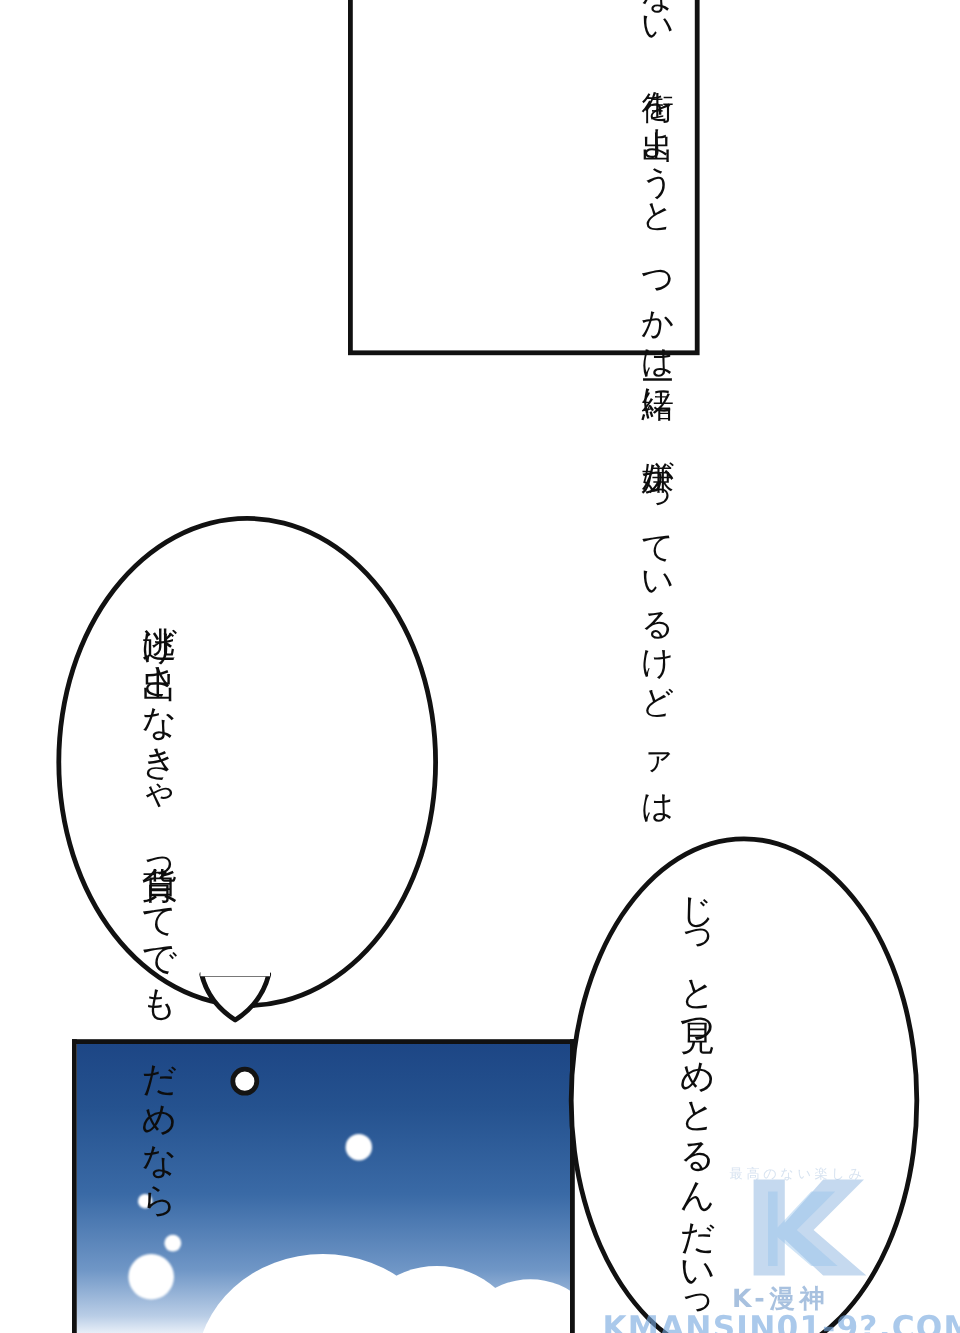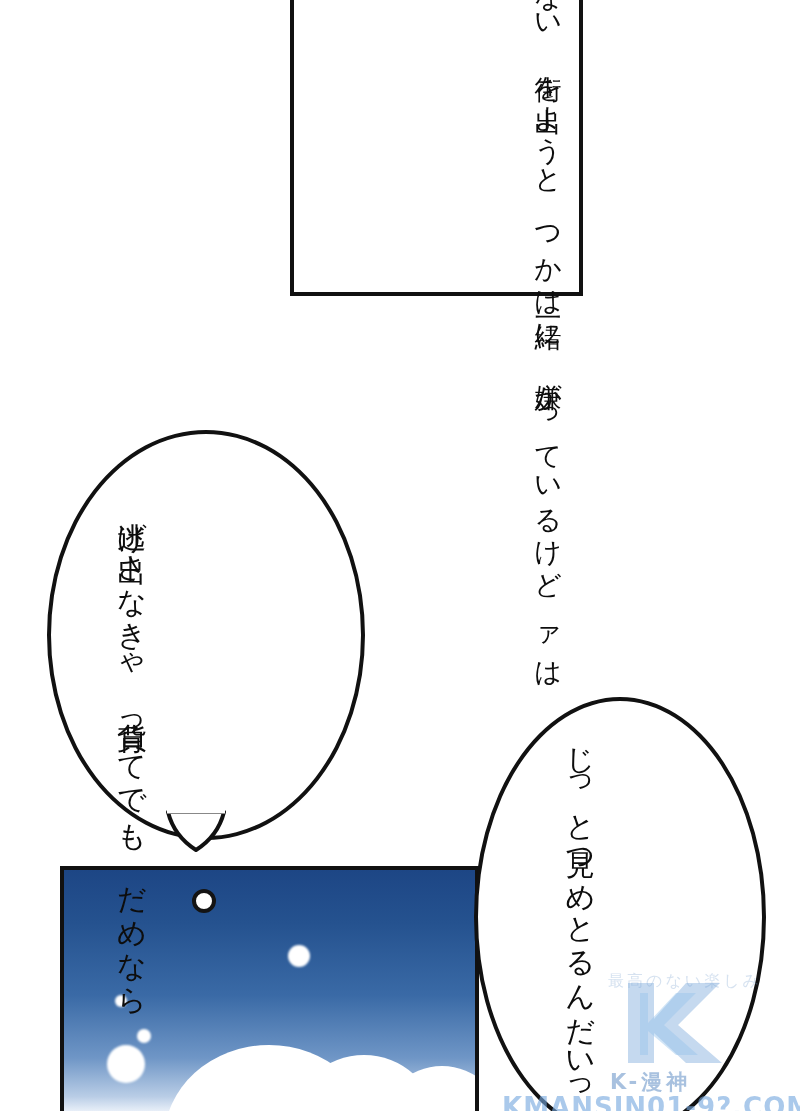--- a/index.html
+++ b/index.html
@@ -156,21 +156,21 @@
     width: 300px;
     height: 146px;
     z-index: 20;
     pointer-events: none;
   }
   #wm-tagline {
     position: absolute;
     left: 108px;
     top: 6px;
     font-family: "DejaVu Sans", sans-serif;
-    font-size: 16px;
+    font-size: 11px;
     letter-spacing: 3px;
     color: rgba(120,160,205,0.30);
     white-space: nowrap;
   }
   #wm-logo {
     position: absolute;
     left: 120px;
     top: 14px;
     width: 130px;
     height: 88px;

